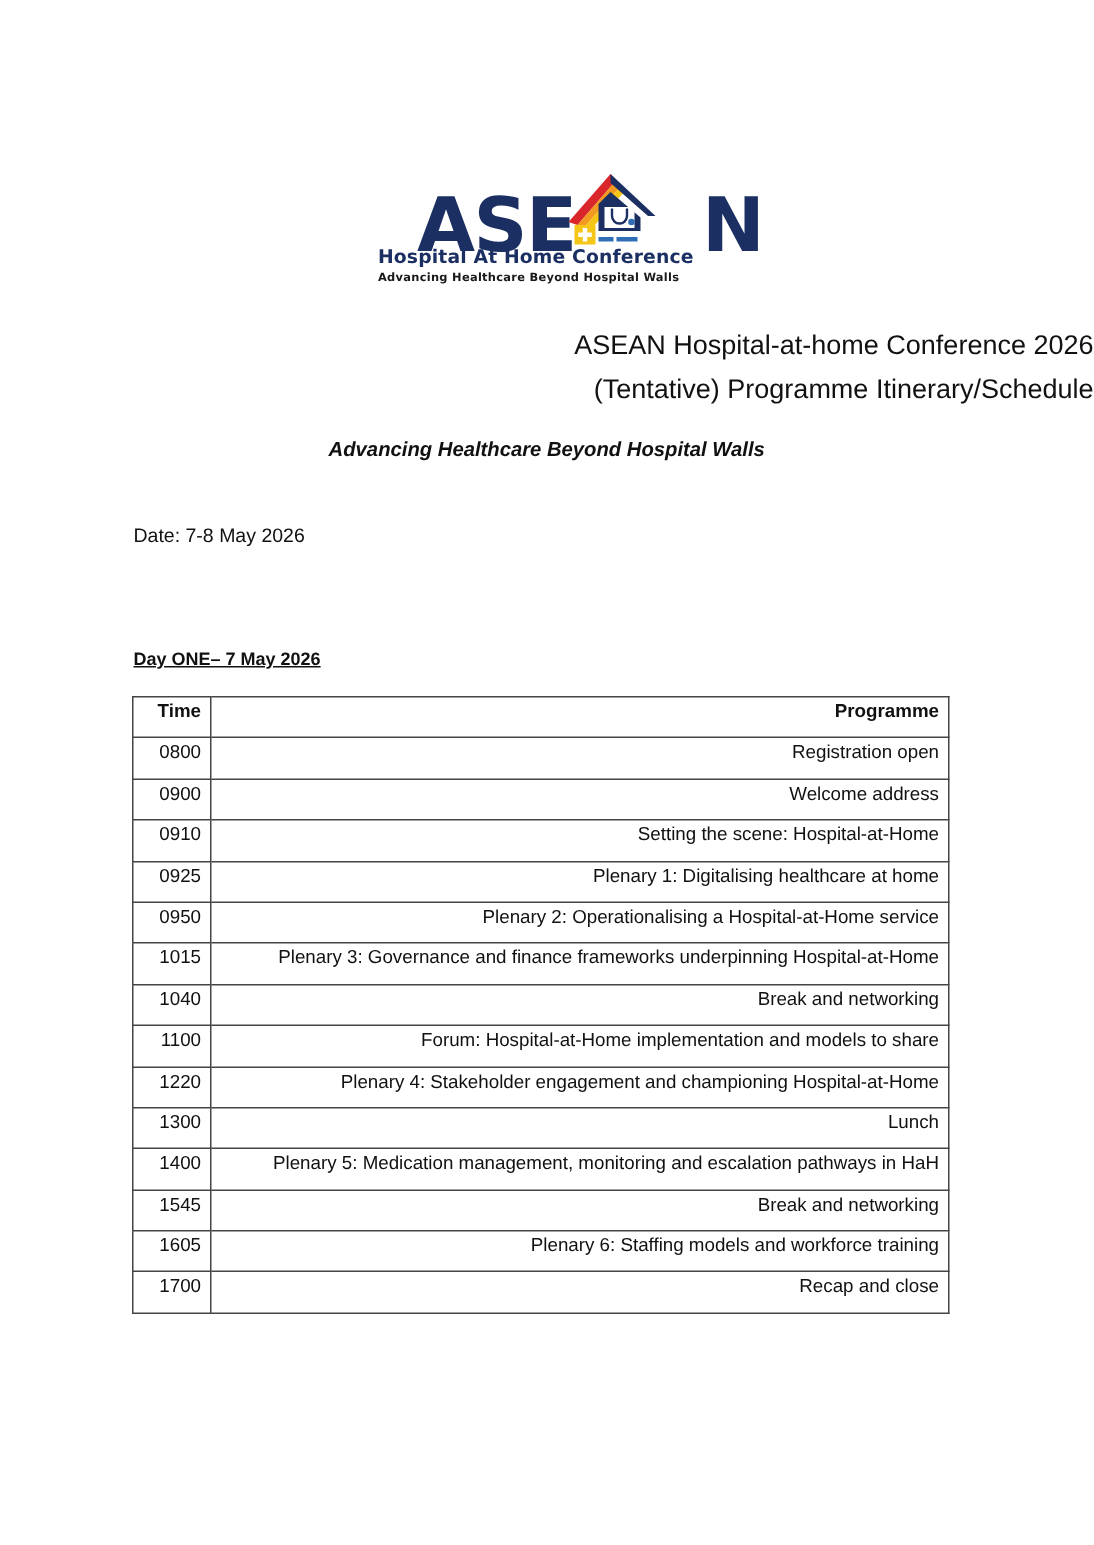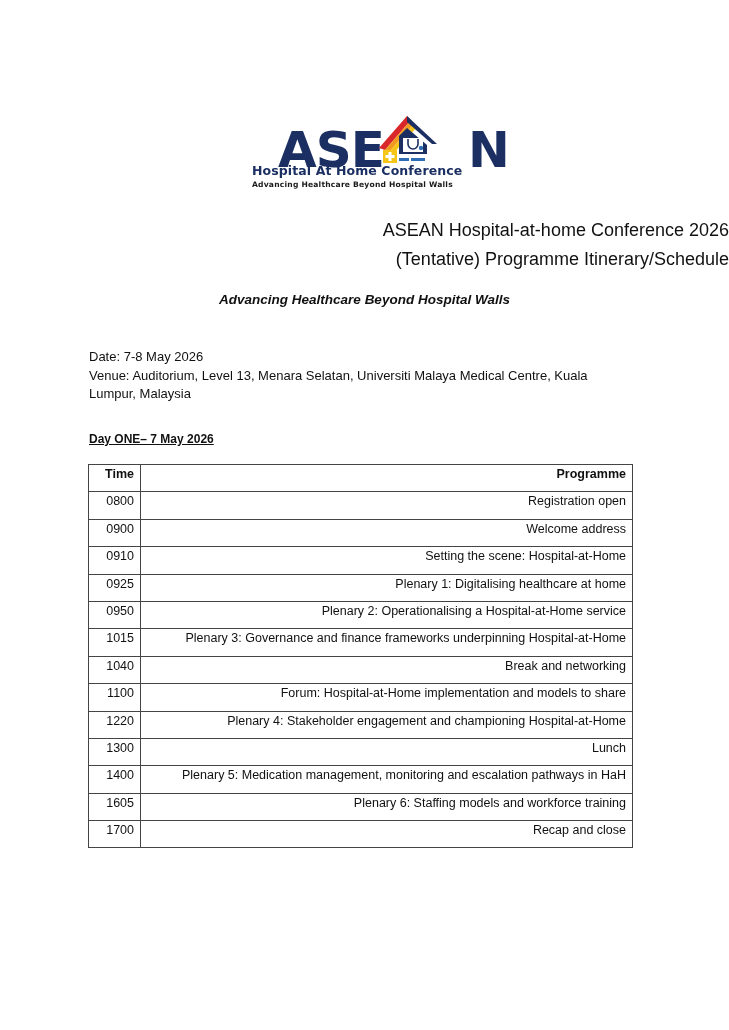--- a/index.html
+++ b/index.html
@@ -55,21 +55,20 @@
   <div class="logo-sub1">Hospital At Home Conference</div>
   <div class="logo-sub2">Advancing Healthcare Beyond Hospital Walls</div>
 </div>
 
 <div class="title t1">ASEAN Hospital-at-home Conference 2026</div>
 <div class="title t2">(Tentative) Programme Itinerary/Schedule</div>
 <div class="tagline">Advancing Healthcare Beyond Hospital Walls</div>
 
 <div class="info">
   <div>Date: 7-8 May 2026</div>
-  <div>Venue: Auditorium, Level 13, Menara Selatan, Universiti Malaya Medical Centre, Kuala Lumpur, Malaysia</div>
 </div>
 
 <div class="day">Day ONE– 7 May 2026</div>
 
 <table class="sched">
   <thead>
     <tr>
       <th class="time">Time</th>
       <th>Programme</th>
     </tr>
@@ -113,20 +112,24 @@
       </tr>
       <tr>
         <td class="time">1300</td>
         <td>Lunch</td>
       </tr>
       <tr>
         <td class="time">1400</td>
         <td>Plenary 5: Medication management, monitoring and escalation pathways in HaH</td>
       </tr>
       <tr>
+        <td class="time">1545</td>
+        <td>Break and networking</td>
+      </tr>
+      <tr>
         <td class="time">1605</td>
         <td>Plenary 6: Staffing models and workforce training</td>
       </tr>
       <tr>
         <td class="time">1700</td>
         <td>Recap and close</td>
       </tr>
     </tbody>
 </table>
 

